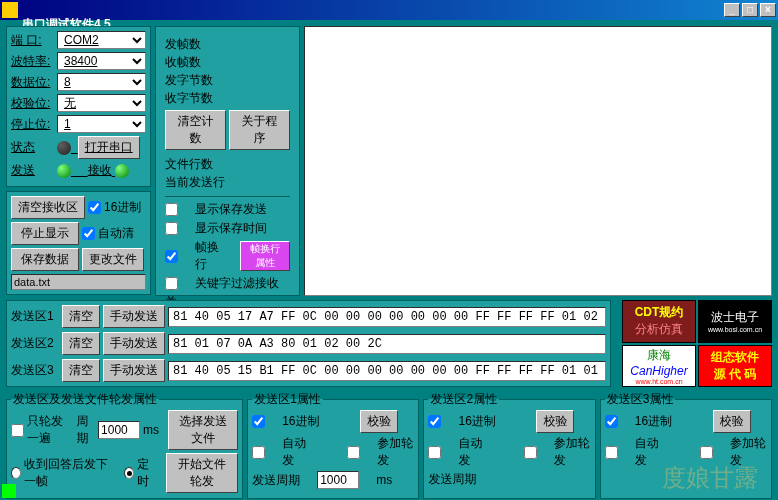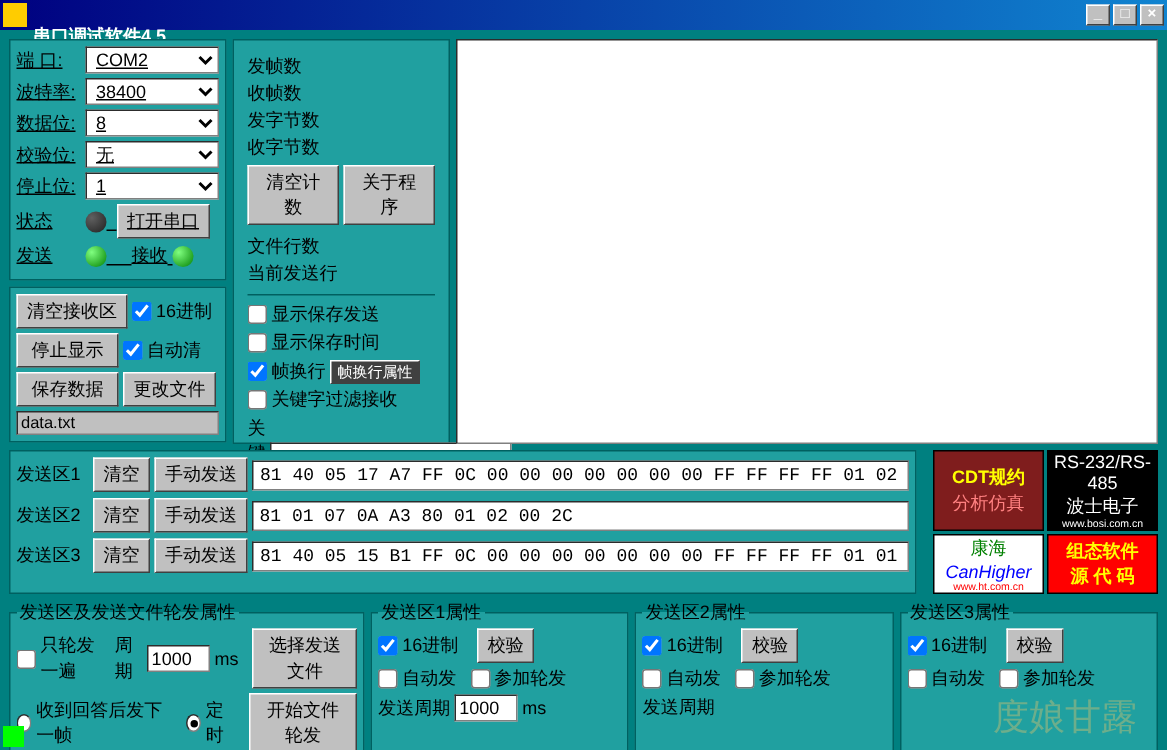--- a/index.html
+++ b/index.html
@@ -21,23 +21,23 @@
 .plabel { width: 46px; }
 .psel { flex: 1; height: 18px; background: #fff; border: 1px inset #808080; padding: 0 2px; font-size: 12px; }
 .btn { background: #c0c0c0; border: 1px solid #fff; border-right-color: #404040; border-bottom-color: #404040; padding: 2px 6px; cursor: pointer; font-size: 12px; }
 .led { width: 14px; height: 14px; border-radius: 50%; display: inline-block; }
 .led-green { background: radial-gradient(circle at 30% 30%, #80ff80, #008000); }
 .led-dark { background: radial-gradient(circle at 30% 30%, #606060, #202020); }
 .stats-box { background: #20a0a0; border: 1px solid #006060; padding: 9px; height: 100%; }
 .srow { margin-bottom: 4px; height: 14px; }
 .ctrl-box { background: #20a0a0; border: 1px solid #006060; padding: 4px; display: flex; flex-wrap: wrap; gap: 3px; align-items: center; }
 input[type=checkbox] { width: 13px; height: 13px; }
-.chk-row { display: flex; align-items: center; gap: 3px; margin-bottom: 2px; }
+.chk-row { display: flex; align-items: center; gap: 17px; margin-bottom: 2px; }
 .txtfield { background: #c0c0c0; border: 1px inset #808080; padding: 1px 2px; font-size: 11px; width: 100%; }
-.red-btn { background: #404040; color: #fff; }
+.red-btn { background: #d946ef; color: #fff; }
 .row2 { display: flex; gap: 11px; height: 96px; }
 .send-area { flex: 1; background: #20a0a0; border: 1px solid #006060; padding: 4px; display: flex; flex-direction: column; gap: 4px; }
 .send-row { display: flex; align-items: center; gap: 3px; }
 .send-label { width: 48px; }
 .send-input { flex: 1; height: 20px; background: #fff; border: 1px inset #808080; padding: 2px 4px; font-family: "Courier New", monospace; }
 .ads { width: 150px; display: flex; flex-direction: column; gap: 2px; }
 .ad { flex: 1; border: 1px solid #000; display: flex; align-items: center; justify-content: center; font-size: 11px; text-align: center; }
 .row3 { display: flex; gap: 4px; flex: 1; }
 .props-box { background: #20a0a0; border: 1px solid #006060; padding: 2px 4px; }
 .props1 { flex: 1.4; }
@@ -167,21 +167,20 @@
           <input class="send-input" value="81 40 05 15 B1 FF 0C 00 00 00 00 00 00 00 FF FF FF FF 01 01 12" style="">
         </div>
     </div>
     <div class="ads">
       <div style="display:flex;gap:2px;flex:1">
         <div class="ad" style="background:#7f1d1d;color:#fff;flex-direction:column">
             <b style="color:#ffff00">CDT规约</b>
             <span style="color:#ff8080">分析仿真</span>
           </div>
         <div class="ad" style="background:#000;color:#fff;flex-direction:column;font-size:9px">
-            <span>RS-232/RS-485</span>
             <span>波士电子</span>
             <span style="font-size:7px">www.bosi.com.cn</span>
           </div>
       </div>
       <div style="display:flex;gap:2px;flex:1">
         <div class="ad" style="background:#fff;flex-direction:column">
             <span style="color:#008000">康海</span>
             <i style="color:#0000ff">CanHigher</i>
             <span style="font-size:7px;color:#ff0000">www.ht.com.cn</span>
           </div>

